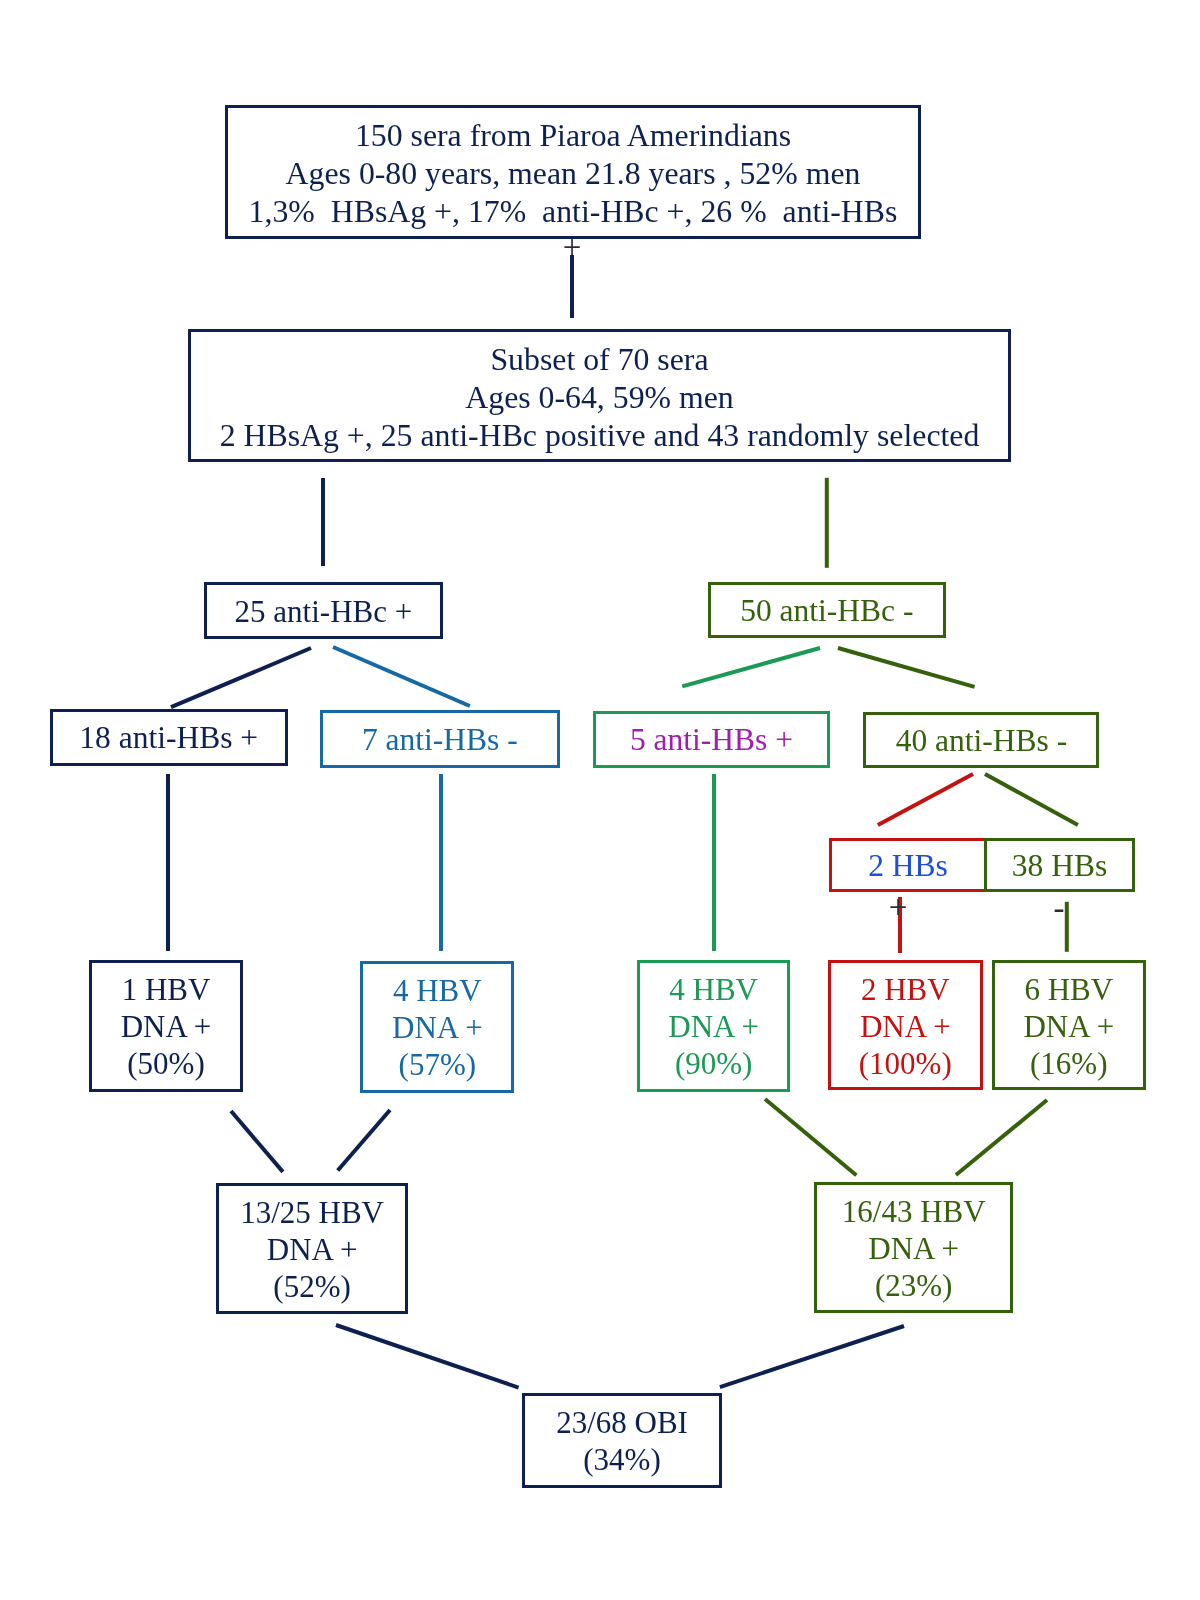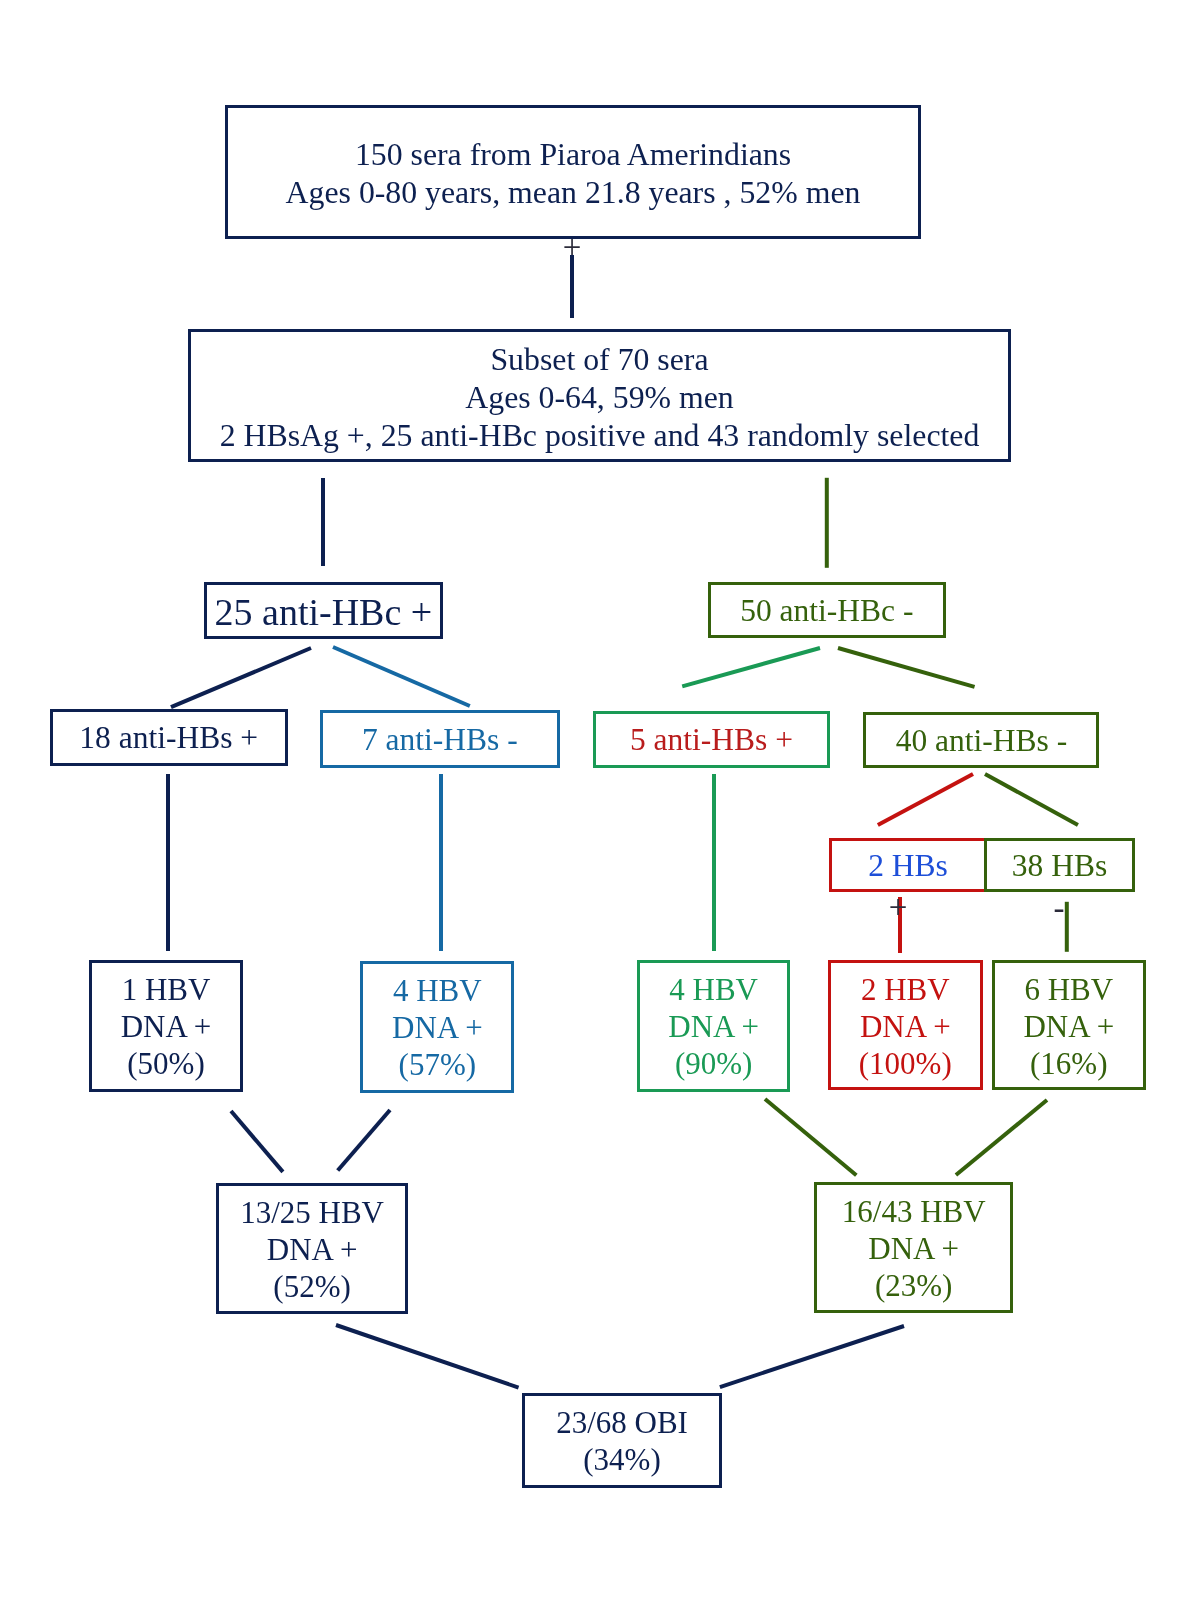--- a/index.html
+++ b/index.html
@@ -46,32 +46,33 @@
       <div class="connector" style="left: 765px; top: 1097px; width: 118.562px; height: 4px; background: rgb(53, 97, 12); transform: rotate(39.8674deg);"></div>
       <div class="connector" style="left: 1047px; top: 1098px; width: 117.924px; height: 4px; background: rgb(53, 97, 12); transform: rotate(140.505deg);"></div>
       <div class="connector" style="left: 336px; top: 1323.2px; width: 192.938px; height: 4px; background: rgb(13, 32, 80); transform: rotate(18.9327deg);"></div>
       <div class="connector" style="left: 903.7px; top: 1324px; width: 193.563px; height: 4px; background: rgb(13, 32, 80); transform: rotate(161.631deg);"></div>
     </div>
 
   <div class="node" style="left: 225px; top: 105px; width: 696px; height: 133.5px; border: 3.6px solid rgb(13, 32, 80); color: rgb(13, 32, 80); font-size: 31.8px; line-height: 37.8px;">
     <div class="node-label" style="transform: translateY(2px);">
       <span class="node-line">150 sera from Piaroa Amerindians</span>
       <span class="node-line">Ages 0-80 years, mean 21.8 years , 52% men</span>
+      <span class="node-line">1,3%  HBsAg +, 17%  anti-HBc +, 26 %  anti-HBs</span>
     </div>
   </div>
 
   <div class="node" style="left: 188px; top: 329px; width: 823px; height: 132.5px; border: 3.6px solid rgb(13, 32, 80); color: rgb(13, 32, 80); font-size: 31.8px; line-height: 37.8px;">
     <div class="node-label" style="transform: translateY(2px);">
       <span class="node-line">Subset of 70 sera</span>
       <span class="node-line">Ages 0-64, 59% men</span>
       <span class="node-line">2 HBsAg +, 25 anti-HBc positive and 43 randomly selected</span>
     </div>
   </div>
 
-  <div class="node" style="left: 204px; top: 582px; width: 238.8px; height: 57px; border: 3.3px solid rgb(13, 32, 80); color: rgb(13, 32, 80); font-size: 38px; line-height: 36px;">
+  <div class="node" style="left: 204px; top: 582px; width: 238.8px; height: 57px; border: 3.3px solid rgb(13, 32, 80); color: rgb(13, 32, 80); font-size: 31px; line-height: 36px;">
     <div class="node-label" style="transform: translateY(1px);">
       <span class="node-line">25 anti-HBc +</span>
     </div>
   </div>
 
   <div class="node" style="left: 708.2px; top: 582.2px; width: 237.7px; height: 55.6px; border: 3.3px solid rgb(53, 97, 12); color: rgb(53, 97, 12); font-size: 31.5px; line-height: 36px;">
     <div class="node-label" style="transform: translateY(1px);">
       <span class="node-line">50 anti-HBc -</span>
     </div>
   </div>
@@ -81,21 +82,21 @@
       <span class="node-line">18 anti-HBs +</span>
     </div>
   </div>
 
   <div class="node" style="left: 319.9px; top: 709.7px; width: 239.7px; height: 58.2px; border: 3px solid rgb(22, 105, 164); color: rgb(22, 105, 164); font-size: 31.5px; line-height: 36px;">
     <div class="node-label" style="transform: translateY(1px);">
       <span class="node-line">7 anti-HBs -</span>
     </div>
   </div>
 
-  <div class="node" style="left: 592.8px; top: 711px; width: 237px; height: 56.8px; border: 3.2px solid rgb(26, 154, 85); color: #b91c1c; font-size: 31.5px; line-height: 36px;">
+  <div class="node" style="left: 592.8px; top: 711px; width: 237px; height: 56.8px; border: 3.2px solid rgb(26, 154, 85); color: #a21caf; font-size: 31.5px; line-height: 36px;">
     <div class="node-label" style="transform: translateY(1px);">
       <span class="node-line">5 anti-HBs +</span>
     </div>
   </div>
 
   <div class="node" style="left: 862.6px; top: 712.2px; width: 236.8px; height: 56.1px; border: 3.4px solid rgb(53, 97, 12); color: rgb(53, 97, 12); font-size: 31.5px; line-height: 36px;">
     <div class="node-label" style="transform: translateY(1px);">
       <span class="node-line">40 anti-HBs -</span>
     </div>
   </div>

